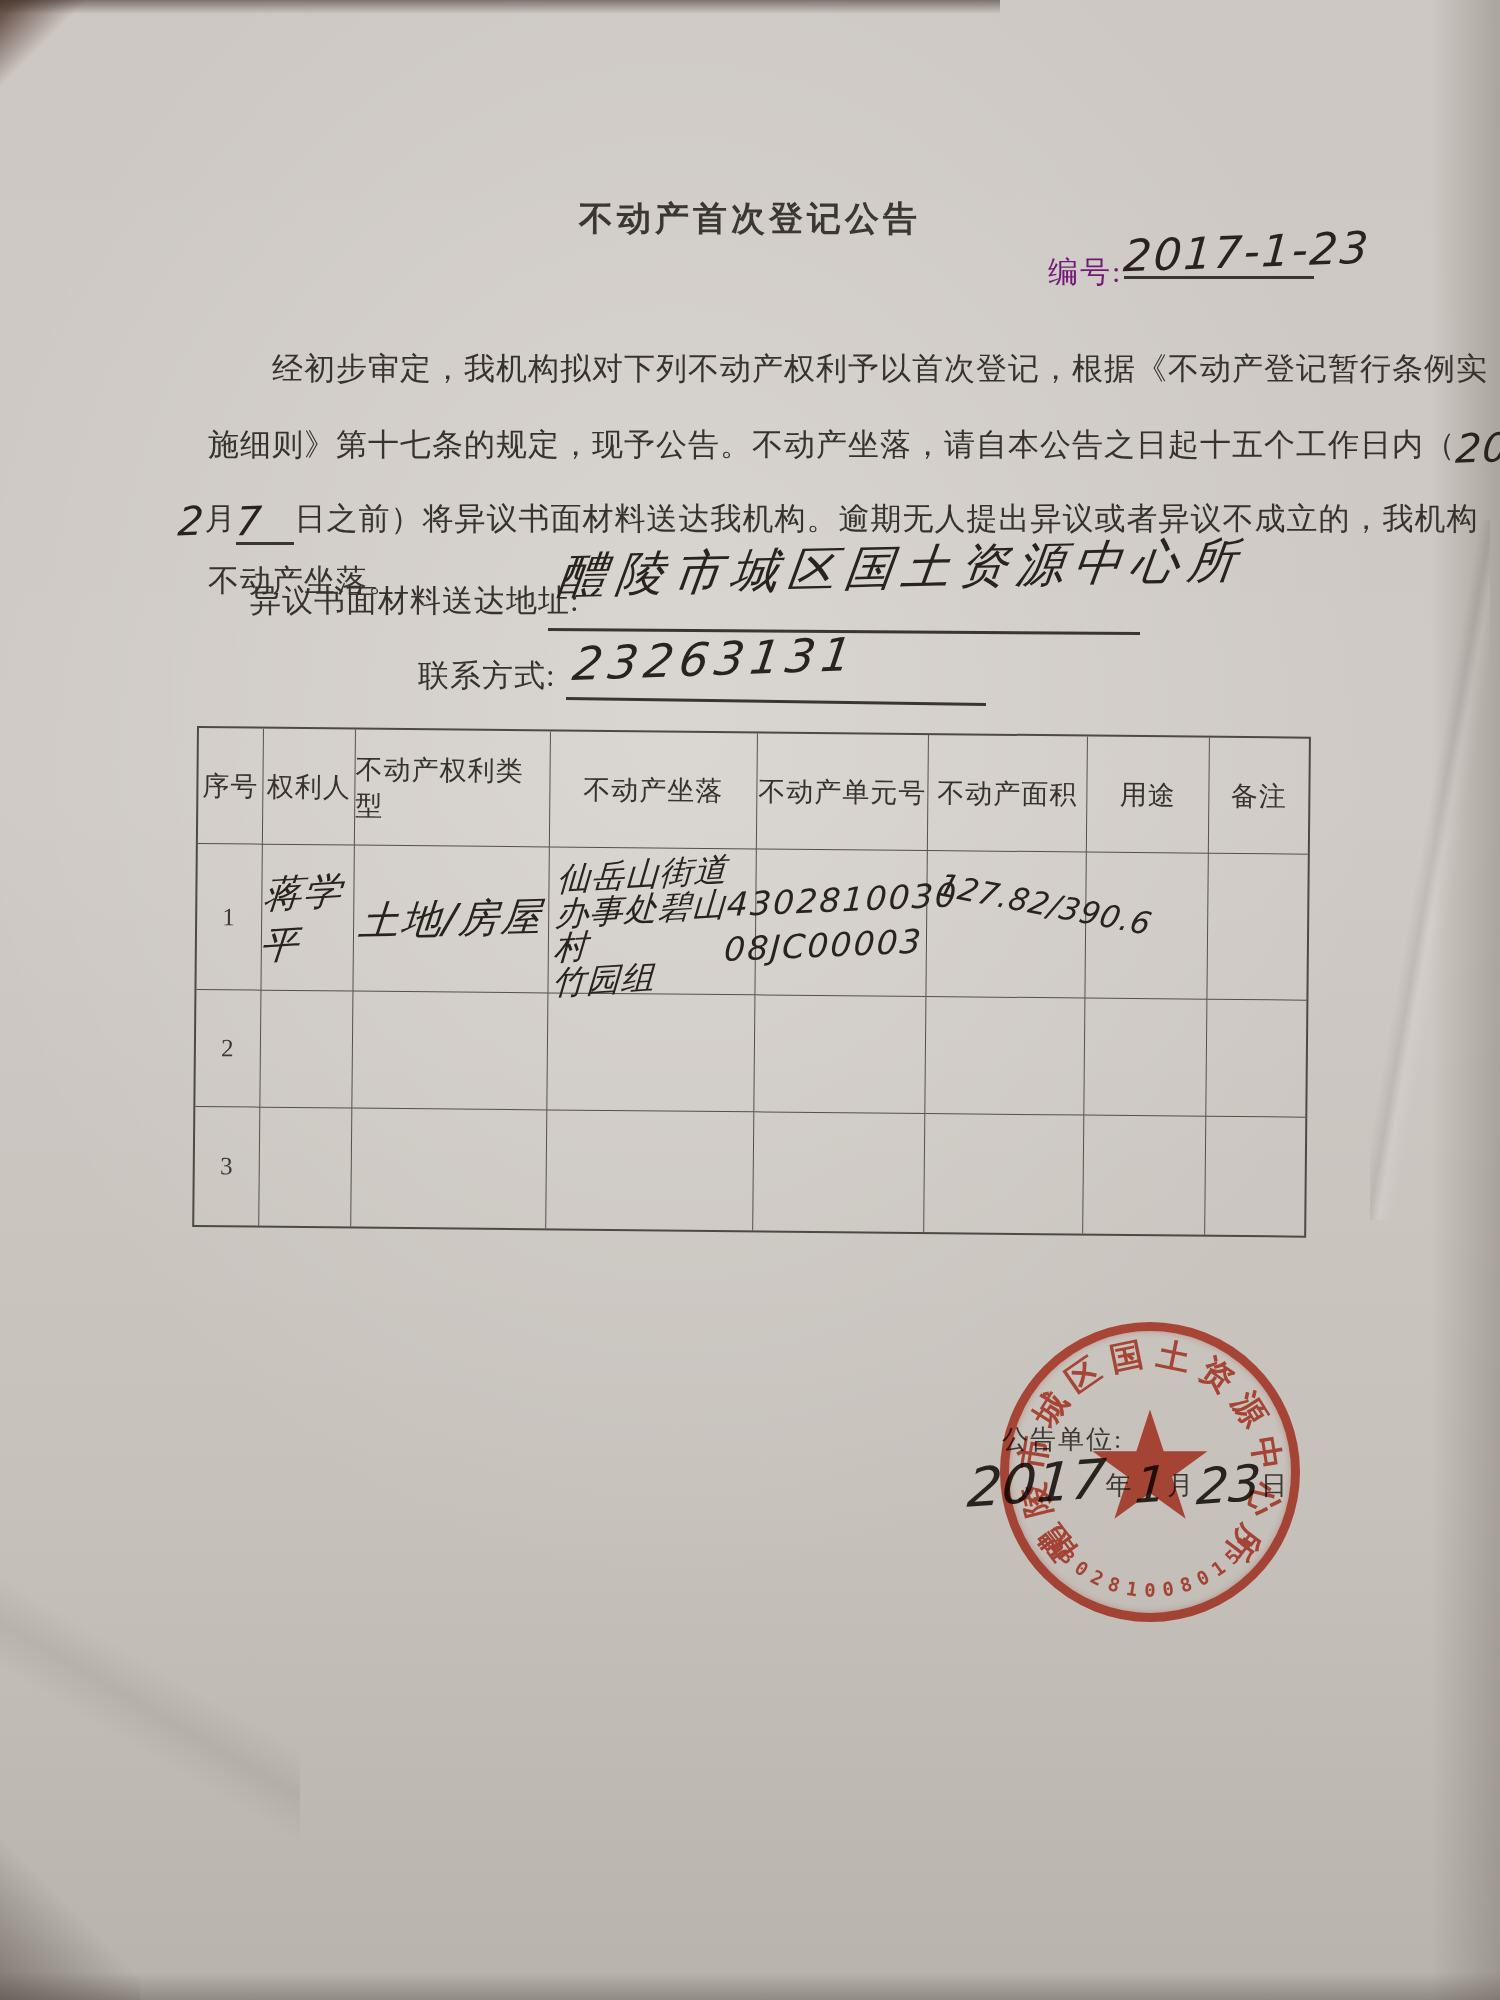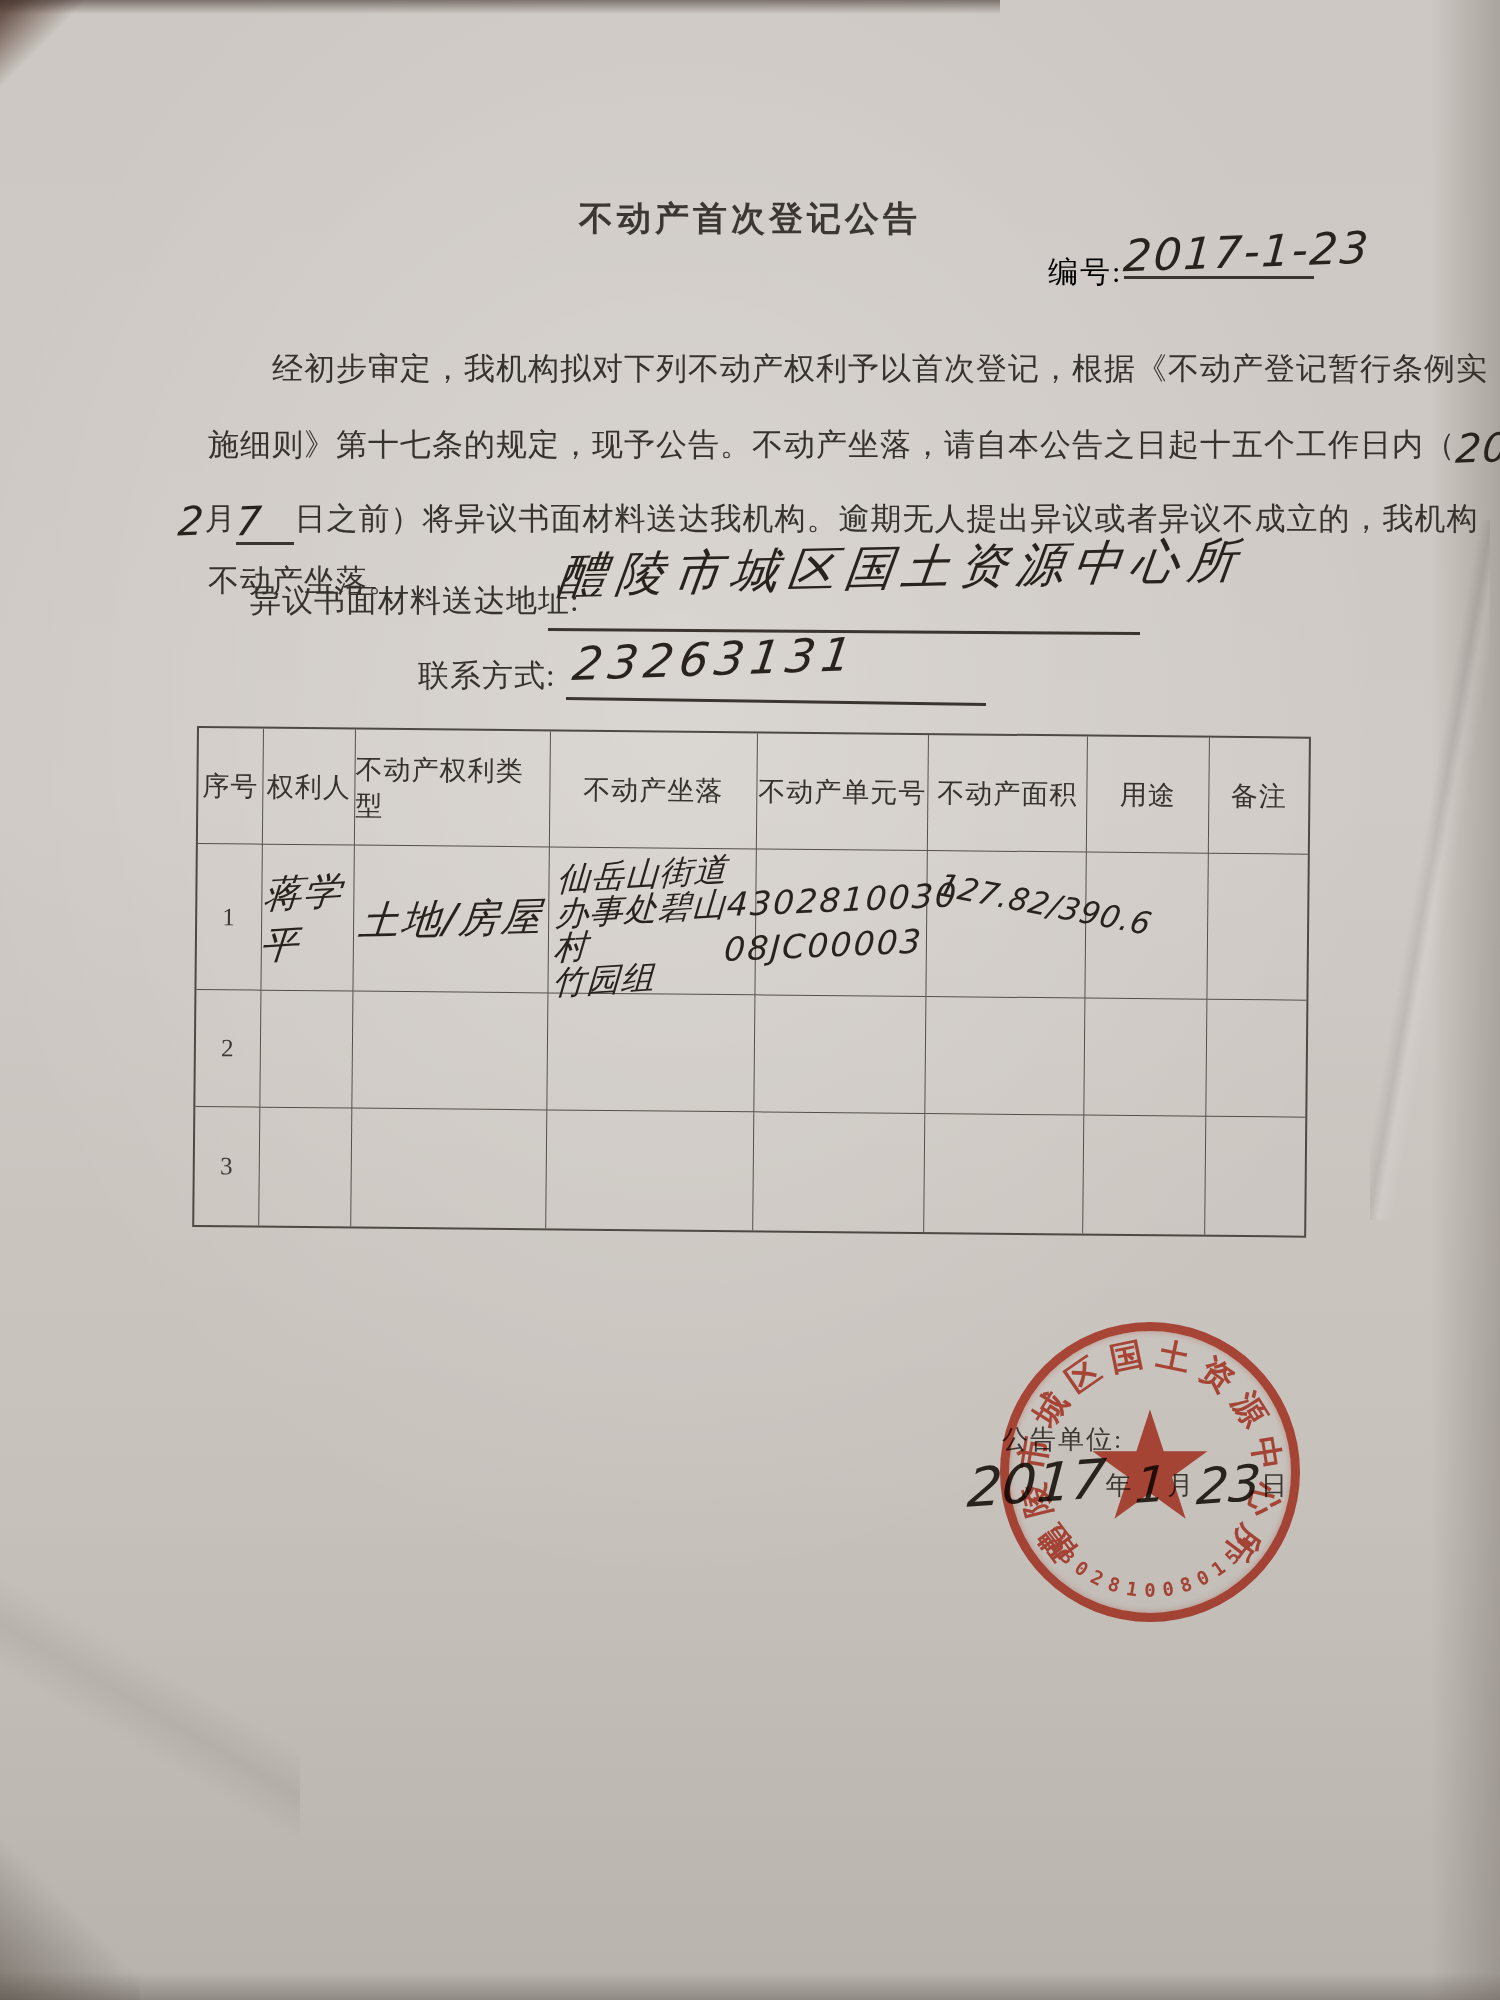--- a/index.html
+++ b/index.html
@@ -22,21 +22,21 @@
     background:linear-gradient(45deg,#7d766f 0%,rgba(125,118,111,0) 55%);}
   .edge-bottom{left:0;bottom:0;width:100%;height:28px;
     background:linear-gradient(0deg,rgba(70,62,55,.35),rgba(70,62,55,0));}
   .edge-right{right:0;top:0;width:70px;height:100%;
     background:linear-gradient(270deg,rgba(90,82,74,.30),rgba(90,82,74,0));}
   .crease-1{right:10px;top:520px;width:120px;height:700px;
     background:linear-gradient(100deg,rgba(0,0,0,0) 45%,rgba(0,0,0,.07) 50%,rgba(255,255,255,.10) 54%,rgba(0,0,0,0) 60%);}
   .crease-2{left:0px;top:1560px;width:300px;height:300px;
     background:linear-gradient(30deg,rgba(0,0,0,0) 40%,rgba(0,0,0,.06) 50%,rgba(0,0,0,0) 60%);}
 
-  .print{color:#000000;}
+  .print{color:#701a75;}
   .page-title{left:0;top:196px;width:1500px;text-align:center;
     font-size:34px;letter-spacing:4px;font-weight:600;color:#3b3733;}
   .serial{left:1048px;top:252px;font-size:30px;letter-spacing:2px;white-space:nowrap;}
   .serial-hand{position:absolute;left:76px;top:-22px;width:190px;
     border-bottom:3px solid #3a352f;padding-bottom:2px;}
 
   .hand{font-family:"DejaVu Sans",sans-serif;color:#28231d;font-style:italic;
     display:inline-block;transform:skewX(-6deg) rotate(-2deg);font-weight:500;}
   .hand-big{font-size:44px;letter-spacing:2px;line-height:1;}
 

